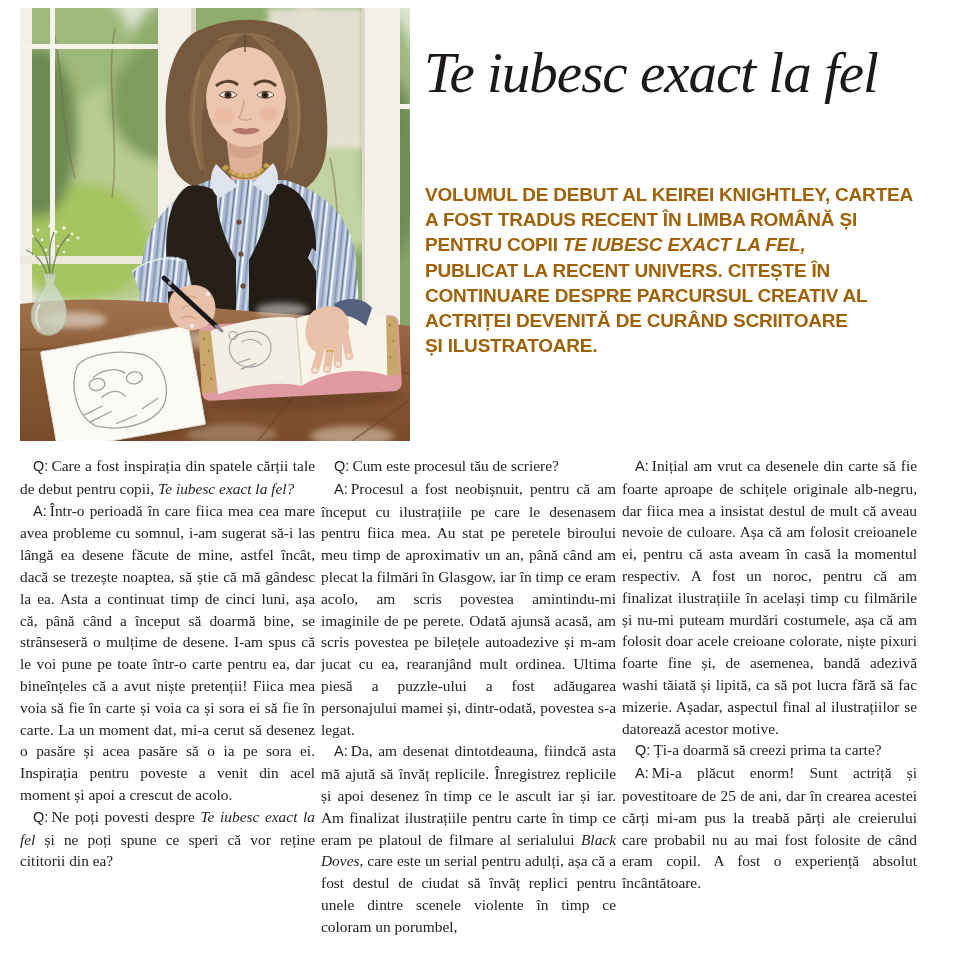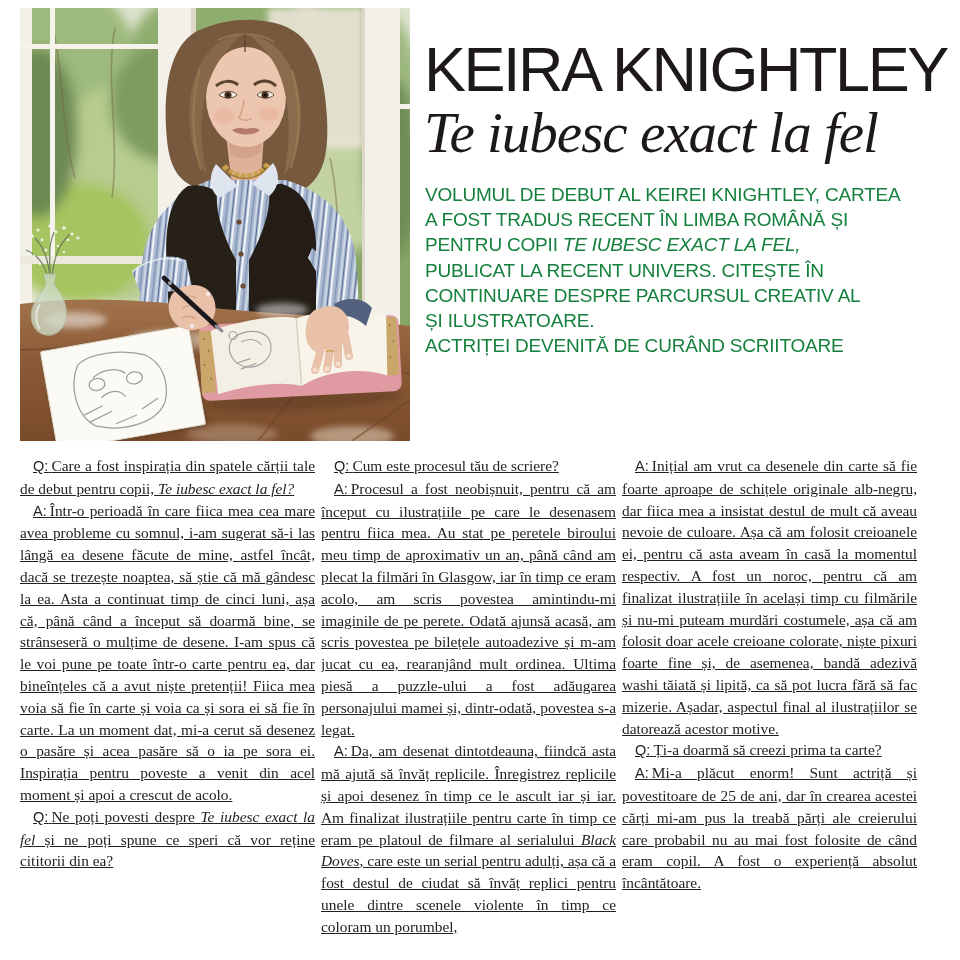--- a/index.html
+++ b/index.html
@@ -9,25 +9,25 @@
   .photo svg{display:block;width:100%;height:100%;}
 
   .headline{position:absolute;left:424px;top:40px;width:522px;}
   .headline h1{margin:0;font-family:"Liberation Sans",sans-serif;font-weight:400;
     font-size:63px;line-height:0.95;letter-spacing:-2.5px;color:#1d191b;white-space:nowrap;}
   .headline h2{margin:4px 0 0 0;font-family:"Liberation Serif",serif;font-weight:400;
     font-style:italic;font-size:57px;line-height:1;letter-spacing:-1px;color:#1d191b;white-space:nowrap;}
 
   .intro{position:absolute;left:425px;top:182px;width:528px;
     font-family:"Liberation Sans",sans-serif;font-size:19px;line-height:25.2px;
-    letter-spacing:-0.2px;color:#15803d;}
+    letter-spacing:-0.2px;color:#a16207;font-weight:bold;}
   .intro .it{font-style:italic;}
 
   .columns{position:absolute;left:20px;top:455px;width:920px;height:505px;
-    display:flex;gap:6px;text-decoration:underline;}
+    display:flex;gap:6px;}
   .col{width:295px;height:505px;overflow:hidden;
     font-family:"Liberation Serif","DejaVu Serif",serif;font-size:15.4px;
     line-height:21.8px;text-align:justify;color:#262123;}
   .para{margin:0;text-indent:13px;}
   .para .qa{font-family:"Liberation Sans",sans-serif;font-size:14.5px;}
   .para .it{font-style:italic;}
 </style>
 </head>
 <body>
 
@@ -253,32 +253,31 @@
             <circle cx="34" cy="250" r="1.2"></circle>
             <circle cx="44" cy="244" r="1.2"></circle>
         </g>
         <path d="M24,266 L36,266 L34,276 C40,284 48,294 46,310 C44,324 32,330 22,326 C12,322 8,308 14,296 C18,288 24,282 26,276 Z" fill="#cfdcc8" opacity="0.78" stroke="#b2c2ab" stroke-width="1"></path>
         <path d="M20,296 C15,304 15,314 20,321" stroke="#ffffff" stroke-width="2" fill="none" opacity="0.55"></path>
       </g>
     </svg>
   </div>
 
   <div class="headline">
-    <h1>KEIRA KNIGHTLEY</h1>
     <h2>Te iubesc exact la fel</h2>
   </div>
 
   <div class="intro">
       <div><span>VOLUMUL DE DEBUT AL KEIREI KNIGHTLEY, CARTEA</span></div>
       <div><span>A FOST TRADUS RECENT ÎN LIMBA ROMÂNĂ ȘI</span></div>
       <div><span>PENTRU COPII </span><span class="it">TE IUBESC EXACT LA FEL,</span></div>
       <div><span>PUBLICAT LA RECENT UNIVERS. CITEȘTE ÎN</span></div>
       <div><span>CONTINUARE DESPRE PARCURSUL CREATIV AL</span></div>
+      <div><span>ACTRIȚEI DEVENITĂ DE CURÂND SCRIITOARE</span></div>
       <div><span>ȘI ILUSTRATOARE.</span></div>
-      <div><span>ACTRIȚEI DEVENITĂ DE CURÂND SCRIITOARE</span></div>
     </div>
 
   <div class="columns">
     <div class="col">
         <p class="para"><span class="qa">Q:</span> <span>Care a fost inspirația din spatele cărții tale de debut pentru copii, </span><span class="it">Te iubesc exact la fel?</span></p>
         <p class="para"><span class="qa">A:</span> <span>Într-o perioadă în care fiica mea cea mare avea probleme cu somnul, i-am sugerat să-i las lângă ea desene făcute de mine, astfel încât, dacă se trezește noaptea, să știe că mă gândesc la ea. Asta a continuat timp de cinci luni, așa că, până când a început să doarmă bine, se strânseseră o mulțime de desene. I-am spus că le voi pune pe toate într-o carte pentru ea, dar bineînțeles că a avut niște pretenții! Fiica mea voia să fie în carte și voia ca și sora ei să fie în carte. La un moment dat, mi-a cerut să desenez o pasăre și acea pasăre să o ia pe sora ei. Inspirația pentru poveste a venit din acel moment și apoi a crescut de acolo.</span></p>
         <p class="para"><span class="qa">Q:</span> <span>Ne poți povesti despre </span><span class="it">Te iubesc exact la fel</span><span> și ne poți spune ce speri că vor reține cititorii din ea?</span></p>
       </div>
     <div class="col">
         <p class="para"><span class="qa">Q:</span> <span>Cum este procesul tău de scriere?</span></p>

